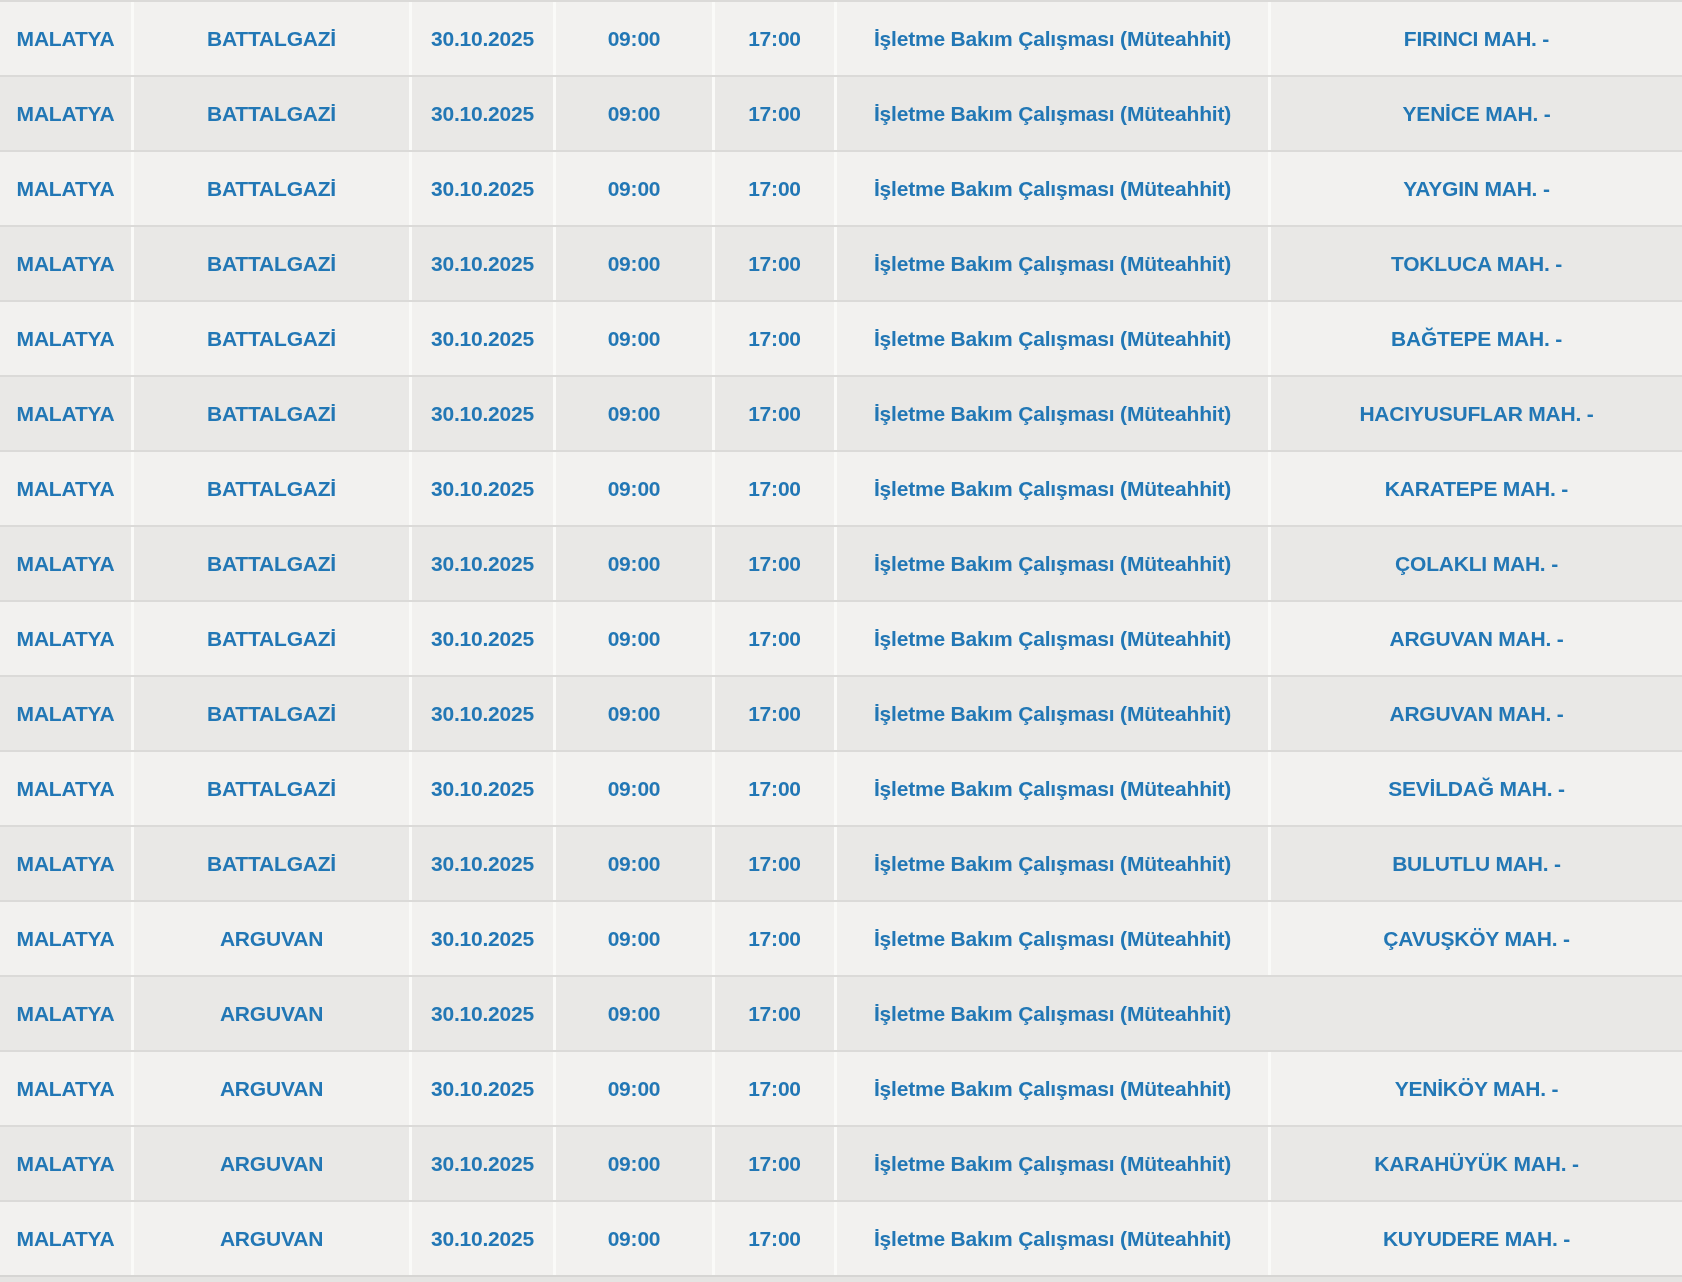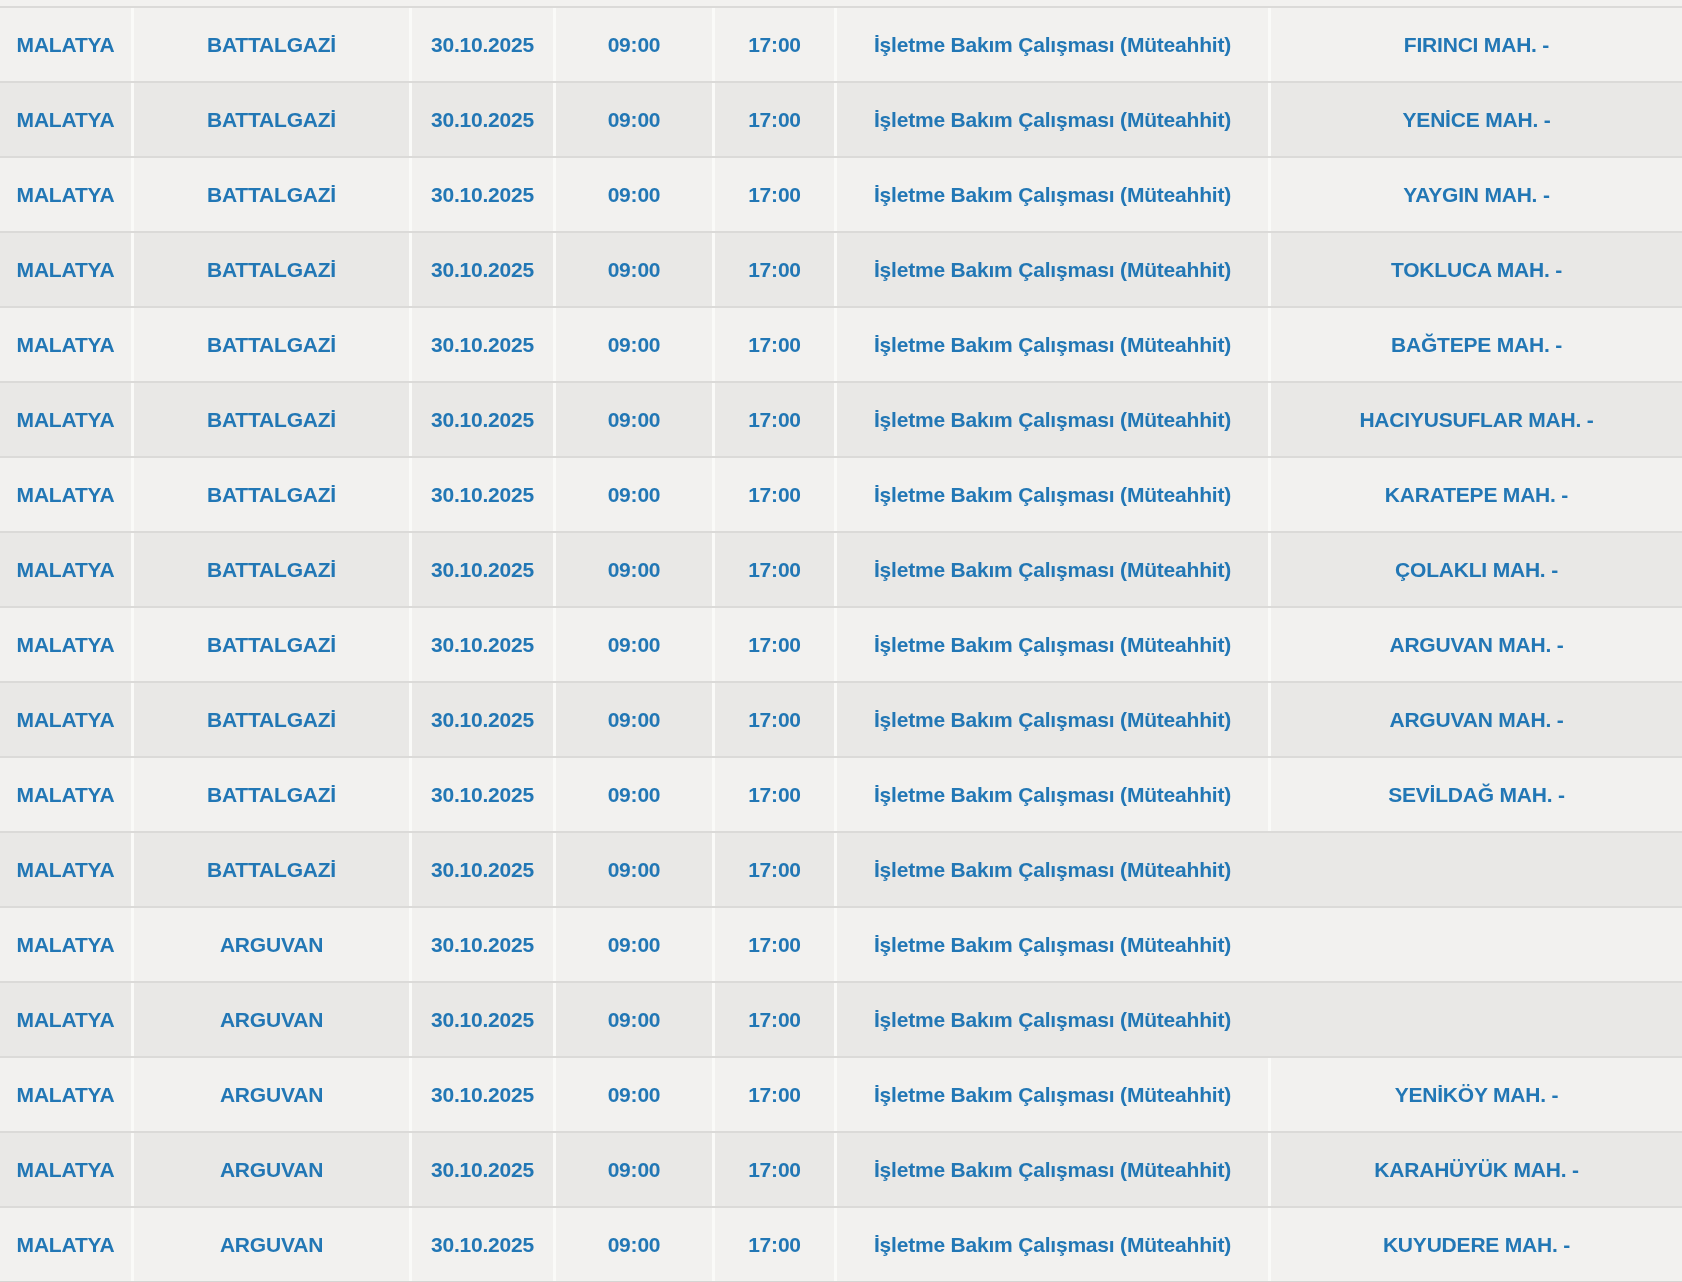--- a/index.html
+++ b/index.html
@@ -4,21 +4,20 @@
 <style>
   html,body{margin:0;padding:0;}
   body{
     width:1682px;height:1282px;overflow:hidden;
     background:var(--row-light,#f2f1ef);
     font-family:"Liberation Sans","DejaVu Sans",sans-serif;
   }
   .outage-table{
     width:1682px;
     display:block;
-    margin-top:6px;
   }
   .row{
     display:grid;
     grid-template-columns:131px 278px 144px 159px 122px 434px 414px;
     height:75px;
     box-sizing:border-box;
     border-top:2px solid var(--row-border,#dbdad8);
     background:var(--row-light,#f2f1ef);
   }
   .row.dark{
@@ -161,29 +160,31 @@
     <div class="cell">SEVİLDAĞ MAH. -</div>
   </div>
 
   <div class="row dark">
     <div class="cell">MALATYA</div>
     <div class="cell">BATTALGAZİ</div>
     <div class="cell">30.10.2025</div>
     <div class="cell">09:00</div>
     <div class="cell">17:00</div>
     <div class="cell">İşletme Bakım Çalışması (Müteahhit)</div>
-  </div>
-
-  <div class="row">
-    <div class="cell">MALATYA</div>
-    <div class="cell">ARGUVAN</div>
-    <div class="cell">30.10.2025</div>
-    <div class="cell">09:00</div>
-    <div class="cell">17:00</div>
-    <div class="cell">İşletme Bakım Çalışması (Müteahhit)</div>
+    <div class="cell">BULUTLU MAH. -</div>
+  </div>
+
+  <div class="row">
+    <div class="cell">MALATYA</div>
+    <div class="cell">ARGUVAN</div>
+    <div class="cell">30.10.2025</div>
+    <div class="cell">09:00</div>
+    <div class="cell">17:00</div>
+    <div class="cell">İşletme Bakım Çalışması (Müteahhit)</div>
+    <div class="cell">ÇAVUŞKÖY MAH. -</div>
   </div>
 
   <div class="row dark">
     <div class="cell">MALATYA</div>
     <div class="cell">ARGUVAN</div>
     <div class="cell">30.10.2025</div>
     <div class="cell">09:00</div>
     <div class="cell">17:00</div>
     <div class="cell">İşletme Bakım Çalışması (Müteahhit)</div>
   </div>

